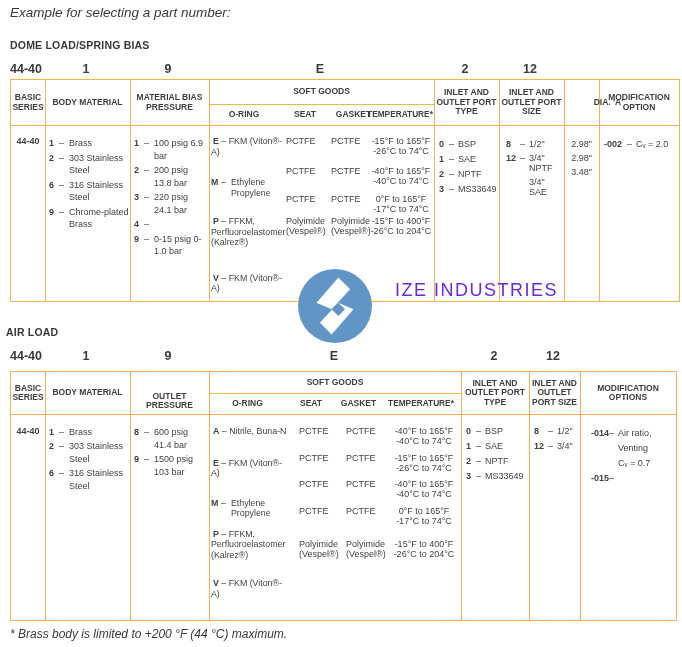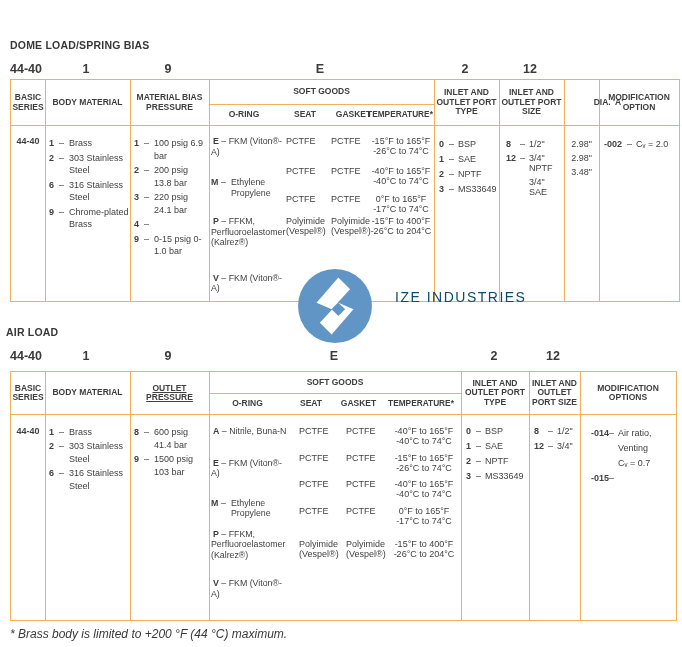--- a/index.html
+++ b/index.html
@@ -26,27 +26,28 @@
   .optb{text-indent:2px;}
   .optb b{font-weight:bold;}
   .mb2{margin-bottom:2px;} .mb1{margin-bottom:1px;} .mb5{margin-bottom:5px;} .mb4{margin-bottom:4px;}
   .ctr{text-align:center;}
   .bold{font-weight:bold;}
   .temp div{white-space:nowrap;}
   .footnote{position:absolute;left:10px;top:627px;font-style:italic;font-size:12px;color:#3a3a3a;}
   .wm{position:absolute;left:293px;top:264px;display:flex;align-items:flex-start;z-index:5;}
   .wm-text{margin-left:18px;padding-top:3px;}
   .wm-cn{font-size:34px;font-weight:bold;letter-spacing:3px;color:#4c4c4c;line-height:36px;white-space:nowrap;}
-  .wm-en{font-size:14px;letter-spacing:1.5px;color:#0c4a6e;line-height:22px;margin-top:19px;white-space:nowrap;}
+  .wm-en{font-size:18px;letter-spacing:1.5px;color:#6d28d9;line-height:22px;margin-top:12px;white-space:nowrap;}
 </style>
 </head>
 <body>
 
 <div class="page">
 
+  <div class="caption">Example for selecting a part number:</div>
 
   <div class="sect" style="left:10px;top:39px;">DOME LOAD/SPRING BIAS</div>
 
   <div>
     <span class="code codeL" style="left:10px;top:62px;">44-40</span>
     <span class="code" style="left:86px;top:62px;">1</span>
     <span class="code" style="left:168px;top:62px;">9</span>
     <span class="code" style="left:320px;top:62px;">E</span>
     <span class="code" style="left:465px;top:62px;">2</span>
     <span class="code" style="left:530px;top:62px;">12</span>
@@ -246,21 +247,21 @@
     <div class="vl" style="left:119px;"></div>
     <div class="vl" style="left:198px;"></div>
     <div class="vl" style="left:450px;"></div>
     <div class="vl" style="left:518px;"></div>
     <div class="vl" style="left:569px;"></div>
     <div class="hl" style="left:0;top:42px;width:665px;"></div>
     <div class="hl" style="left:198px;top:21px;width:252px;"></div>
 
     <div class="hc" style="left:0;top:0;width:34px;height:42px;">BASIC SERIES</div>
     <div class="hc" style="left:34px;top:0;width:85px;height:42px;">BODY MATERIAL</div>
-    <div class="hc" style="left:119px;top:0;width:79px;height:42px;text-decoration:underline;">OUTLET PRESSURE</div>
+    <div class="hc" style="left:119px;top:8px;width:79px;height:42px;">OUTLET PRESSURE</div>
     <div class="hc" style="left:198px;top:0;width:252px;height:21px;">SOFT GOODS</div>
     <div class="hc" style="left:198px;top:21px;width:77px;height:21px;">O-RING</div>
     <div class="hc" style="left:275px;top:21px;width:50px;height:21px;">SEAT</div>
     <div class="hc" style="left:325px;top:21px;width:45px;height:21px;">GASKET</div>
     <div class="hc sm" style="left:366px;top:21px;width:88px;height:21px;">TEMPERATURE*</div>
     <div class="hc" style="left:450px;top:0;width:68px;height:42px;">INLET AND OUTLET PORT TYPE</div>
     <div class="hc" style="left:518px;top:0;width:51px;height:42px;">INLET AND OUTLET PORT SIZE</div>
     <div class="hc" style="left:569px;top:0;width:96px;height:42px;">MODIFICATION OPTIONS</div>
 
     <div class="cell ctr bold" style="left:0;top:54px;width:34px;">44-40</div>

